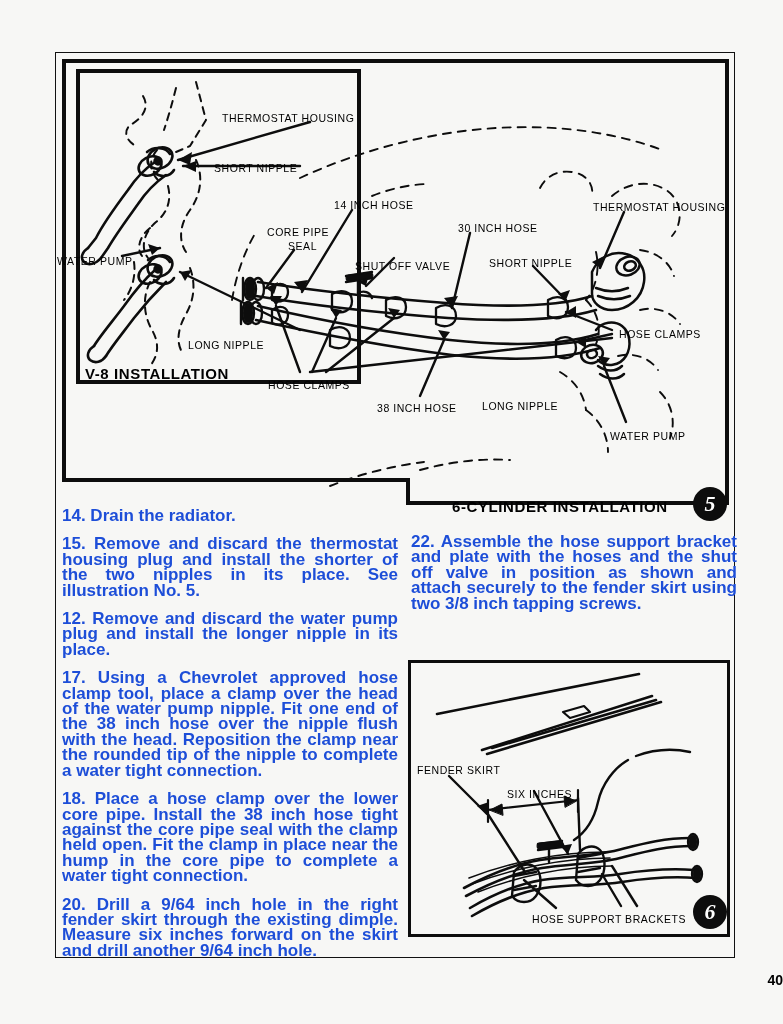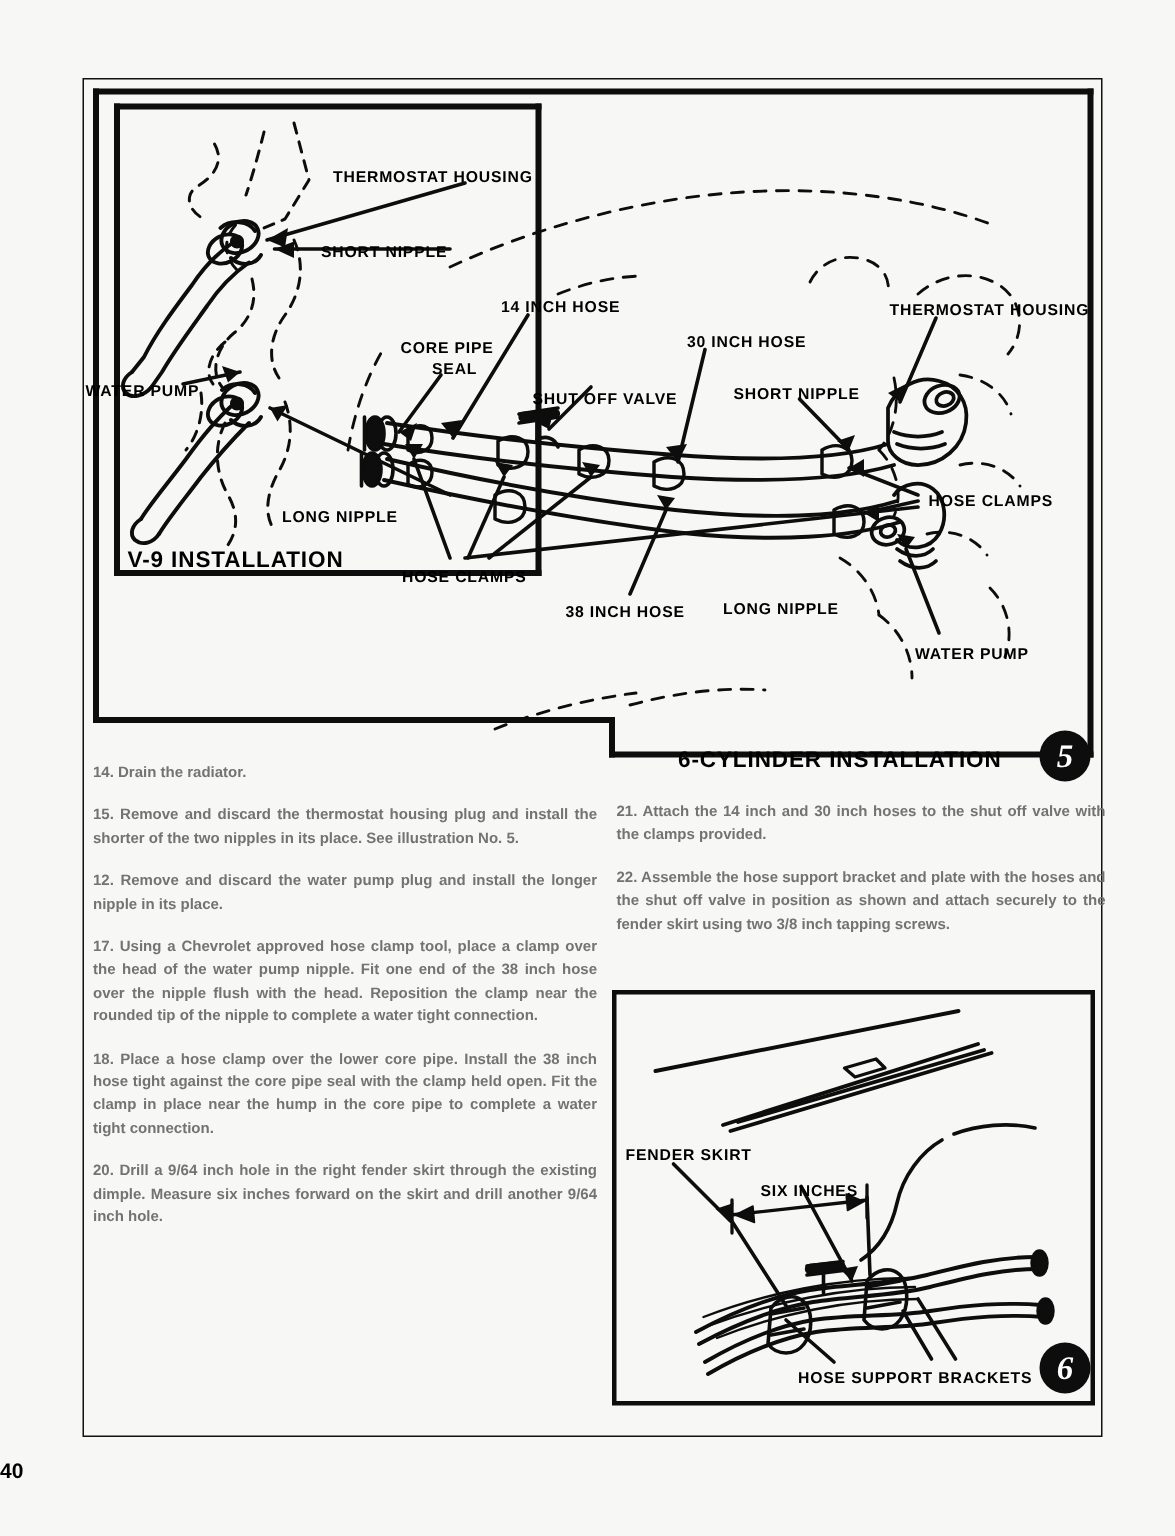--- a/index.html
+++ b/index.html
@@ -51,21 +51,21 @@
     font-family:"Liberation Sans", sans-serif;
     font-weight:700;
     font-size:15px;
     letter-spacing:.6px;
     white-space:nowrap;
   }
 
   .label{
     position:absolute;
     font-family:"Liberation Sans", sans-serif;
-    font-weight:700;
+    font-weight:400;
     font-size:10.5px;
     letter-spacing:.55px;
     white-space:nowrap;
     line-height:12px;
     text-align:right;
   }
 
   .figbadge{
     position:absolute;
     width:34px;height:34px;border-radius:50%;
@@ -73,45 +73,45 @@
     font-family:"Liberation Serif", serif;
     font-weight:700;font-style:italic;
     font-size:22px;
     display:flex;align-items:center;justify-content:center;
   }
 
   
   .col{
     position:absolute;
     font-family:"Liberation Sans", sans-serif;
-    font-size:10px;
+    font-size:17px;
     font-weight:700;
     line-height:15.4px;
     text-align:justify;
-    color:#737373;
+    color:#1d4ed8;
   }
   #col-left{left:62px;top:508px;width:336px;}
   #col-right{left:411px;top:534px;width:326px;}
   .para{margin:0 0 13px 0;}
 
   
   #fig6-box{
     position:absolute;
     left:408px;top:660px;
     width:322px;height:277px;
     border:3px solid #0d0d0d;
     box-sizing:border-box;
     background:transparent;
   }
 
   
   #page-number{
     position:absolute;
     left:0;right:0;top:972px;
-    text-align:left;
+    text-align:right;
     font-family:"Liberation Sans", sans-serif;
     font-weight:700;
     font-size:14px;
   }
 
   svg{display:block;}
   .art{position:absolute;left:0;top:0;pointer-events:none;}
 </style>
 </head>
 <body>
@@ -313,36 +313,35 @@
 <div class="label" style="left:355px;top:248px;margin-top:12px;">SHUT OFF VALVE</div>
 <div class="label" style="left:458px;top:222px;">30 INCH HOSE</div>
 <div class="label" style="left:593px;top:201px;">THERMOSTAT HOUSING</div>
 <div class="label" style="left:489px;top:257px;">SHORT NIPPLE</div>
 <div class="label" style="left:619px;top:328px;">HOSE CLAMPS</div>
 <div class="label" style="left:268px;top:379px;">HOSE CLAMPS</div>
 <div class="label" style="left:377px;top:402px;">38 INCH HOSE</div>
 <div class="label" style="left:482px;top:400px;">LONG NIPPLE</div>
 <div class="label" style="left:610px;top:430px;">WATER PUMP</div>
 
-<div class="fig-caption" style="left:85px;top:365px;">V-9 INSTALLATION</div>
+<div class="fig-caption" style="left:85px;top:365px;">V-8 INSTALLATION</div>
 <div class="fig-caption" style="left:452px;top:498px;">6-CYLINDER INSTALLATION</div>
 
 <div class="figbadge" style="left:693px;top:487px;">5</div>
 
 <div class="col" id="col-left">
   <p class="para">14.  Drain  the  radiator.</p>
   <p class="para">15. Remove  and  discard  the  thermostat  housing plug and install  the  shorter of  the  two nipples in its place. See illustration No. 5.</p>
   <p class="para">12. Remove and discard the water pump plug and install the longer nipple in its place.</p>
   <p class="para">17. Using a Chevrolet approved hose clamp tool, place a clamp over the head of the water pump nipple. Fit one end of the 38 inch hose over the nipple flush with the head. Reposition the clamp near the rounded tip of the nipple to complete a water tight connection.</p>
   <p class="para">18. Place a hose clamp over the lower core pipe. Install the 38 inch hose tight against the core pipe seal with the clamp held open. Fit the clamp in place near the hump in the core pipe to complete a water tight connection.</p>
   <p class="para">20. Drill a 9/64 inch hole in the right fender skirt through the existing dimple. Measure six inches forward on the skirt and drill another 9/64 inch hole.</p>
 </div>
 
 <div class="col" id="col-right">
-  <p class="para">21. Attach the 14 inch and 30 inch hoses to the shut off valve with the clamps provided.</p>
   <p class="para">22. Assemble the hose support bracket and plate with the hoses and the shut off valve in position as shown and attach securely to the fender skirt using two 3/8 inch tapping screws.</p>
 </div>
 
 <div id="fig6-box"></div>
 
 <svg class="art" width="783" height="1024" viewBox="0 0 783 1024">
   <g fill="none" stroke="#0d0d0d" stroke-linecap="round" stroke-linejoin="round">
 
     <g stroke-width="2.6">
       <path d="M437 714 L639 674"></path>

